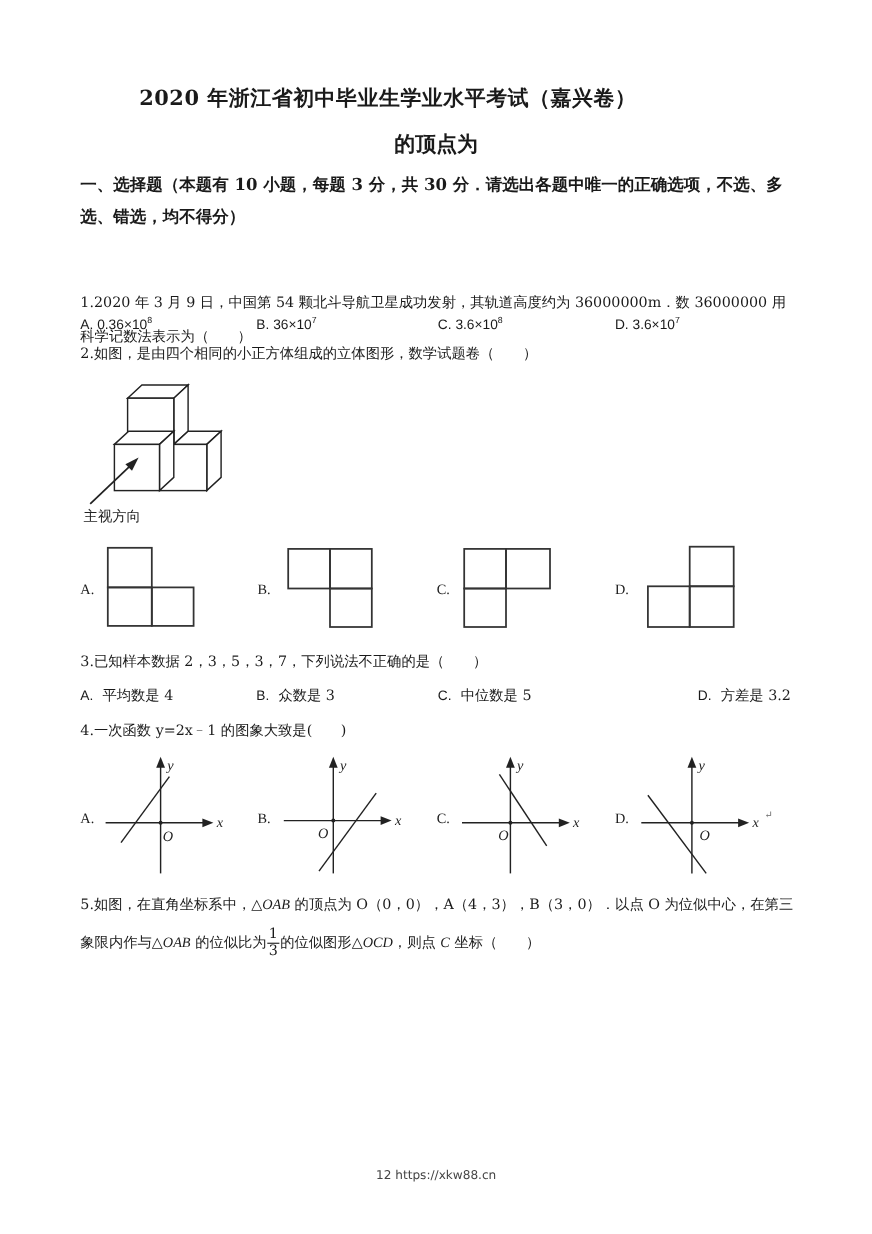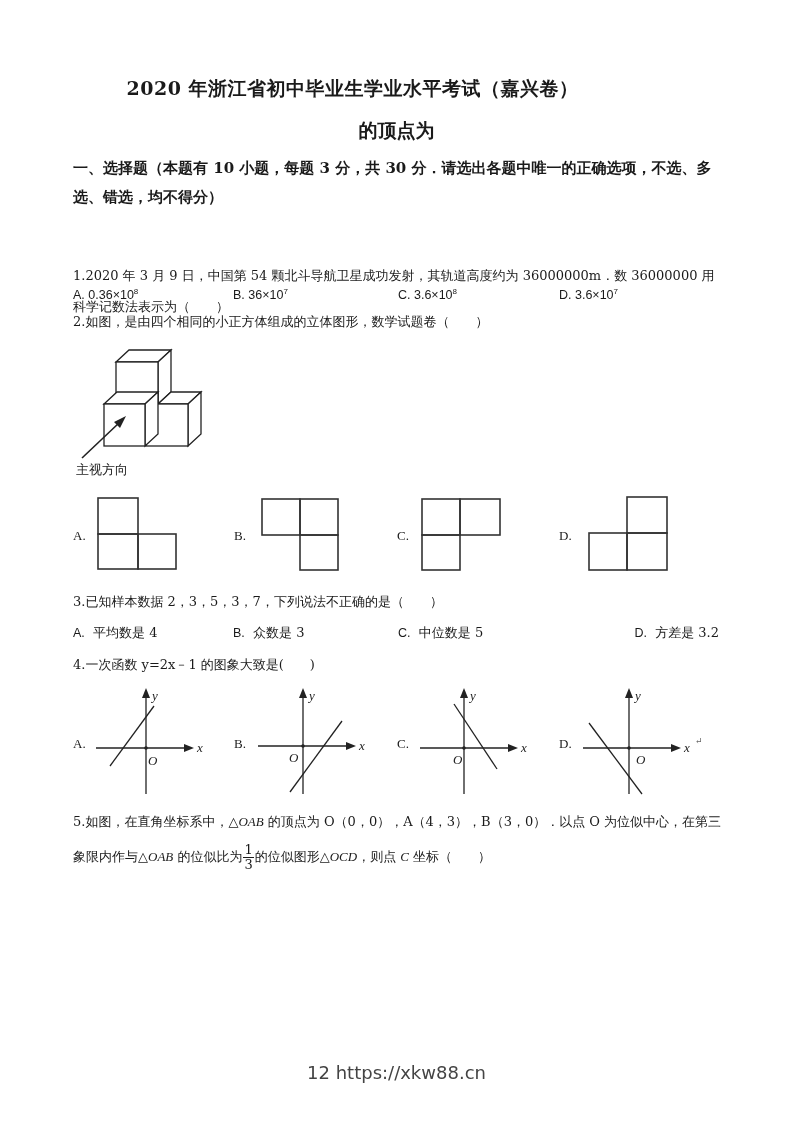--- a/index.html
+++ b/index.html
@@ -10,21 +10,21 @@
   .subtitle { left: 0; width: 793px; text-align: center; font-weight: bold; font-size: 19px; top: 118px; }
   .section { left: 73px; width: 650px; font-weight: bold; font-size: 15px; line-height: 29px; top: 154px; }
   .q { left: 73px; width: 650px; font-size: 13px; line-height: 31px; }
   .opt { font-size: 12.5px; font-family: "Liberation Sans", sans-serif; }
   .opt sup { font-size: 8px; }
   svg { position: absolute; overflow: visible; }
   .lbl { font-family: "Liberation Serif", serif; font-size: 13px; }
   .frac { display: inline-block; vertical-align: middle; text-align: center; font-size: 13px; line-height: 14px; margin: 0 1px; }
   .frac span { display: block; }
   .frac .num { border-bottom: 1px solid #1a1a1a; padding: 0 1px; }
-  .footer { left: 0; width: 793px; text-align: center; top: 1062px; font-family: "DejaVu Sans", sans-serif; font-size: 18px; color: #444; }
+  .footer { left: 0; width: 793px; text-align: center; top: 1062px; font-family: "DejaVu Sans", sans-serif; font-size: 11px; color: #444; }
   i.m { font-style: italic; font-family: "Liberation Serif", serif; }
 </style>
 </head>
 <body>
 
 <div class="abs title">2020 年浙江省初中毕业生学业水平考试（嘉兴卷）</div>
 <div class="abs subtitle">的顶点为</div>
 
 <div class="abs section">一、选择题（本题有 10 小题，每题 3 分，共 30 分．请选出各题中唯一的正确选项，不选、多选、错选，均不得分）</div>
 

